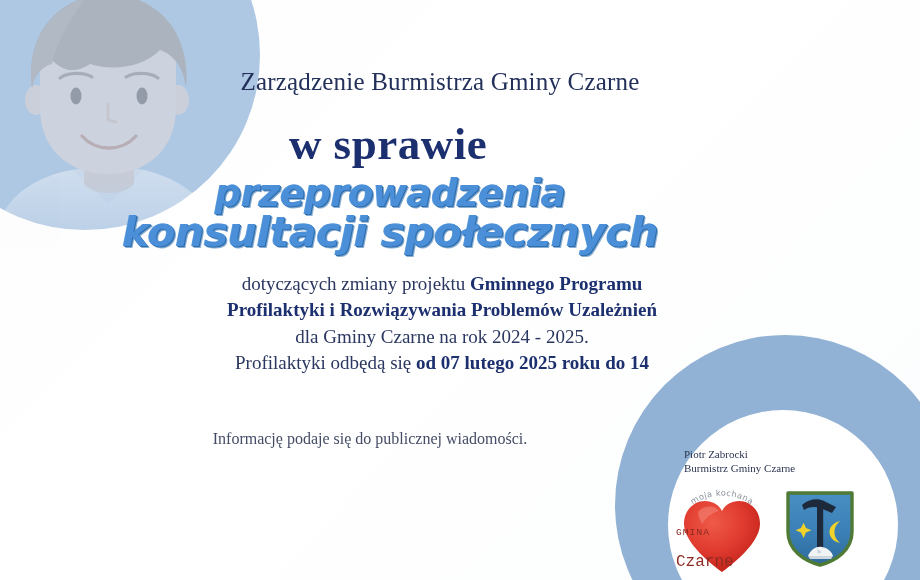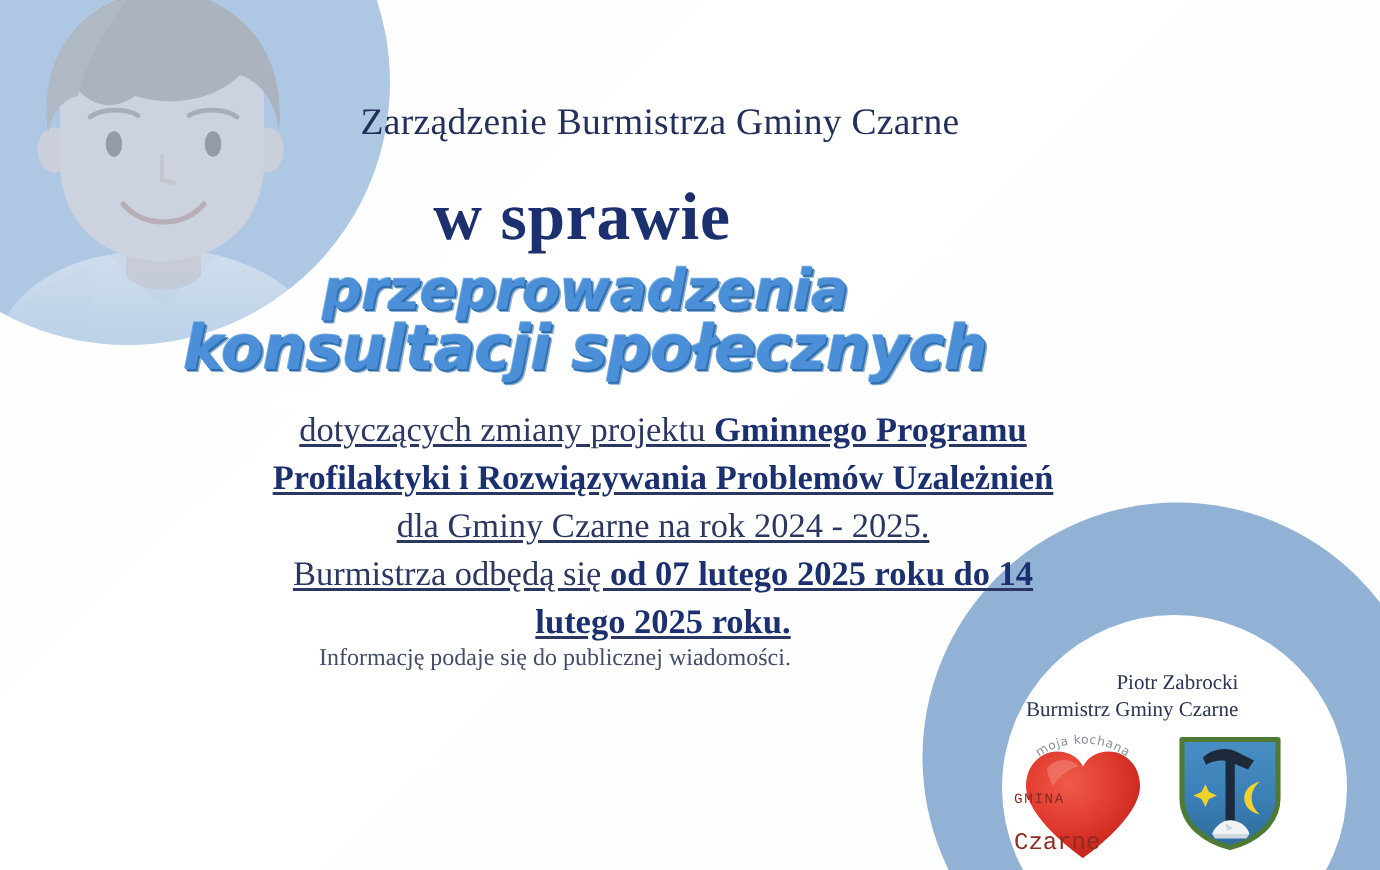--- a/index.html
+++ b/index.html
@@ -115,42 +115,41 @@
       -0.5px -0.5px 0 #79aee0;
   }
   .blue-line-1 { font-size: 37px; }
   .blue-line-2 { font-size: 41px; margin-top: 0; }
 
   .body-block {
     position: absolute;
     top: 271px;
     left: 0;
     width: 884px;
-    font-size: 23px;
+    font-size: 19px;
     color: #2b3760;
     line-height: 1.39;
-    text-decoration: underline;
   }
   .body-block b { font-weight: bold; color: #1c2f6e; }
 
   .footnote {
     position: absolute;
     top: 430px;
     left: 0;
     width: 740px;
     font-size: 16px;
     color: #444c66;
   }
 
   .signature {
     position: absolute;
     top: 447px;
     left: 684px;
-    text-align: right;
-    font-size: 14px;
+    text-align: left;
+    font-size: 11px;
     line-height: 1.28;
     color: #2a3450;
   }
 
   
   .logos {
     position: absolute;
     top: 488px;
     left: 676px;
     width: 200px;
@@ -249,24 +248,21 @@
 
     <div class="body-block">
       <div>
         <span>dotyczących zmiany projektu </span><b>Gminnego Programu</b>
       </div>
       <div>
         <b>Profilaktyki i Rozwiązywania Problemów Uzależnień</b>
       </div>
       <div>dla Gminy Czarne na rok 2024 - 2025.</div>
       <div>
-        <span>Burmistrza odbędą się </span><b>od 07 lutego 2025 roku do 14</b>
-      </div>
-      <div>
-        <b>lutego 2025 roku.</b>
+        <span>Profilaktyki odbędą się </span><b>od 07 lutego 2025 roku do 14</b>
       </div>
     </div>
 
     <div class="footnote">Informację podaje się do publicznej wiadomości.</div>
 
     <div class="signature">
       <div>Piotr Zabrocki</div>
       <div>Burmistrz Gminy Czarne</div>
     </div>
 

